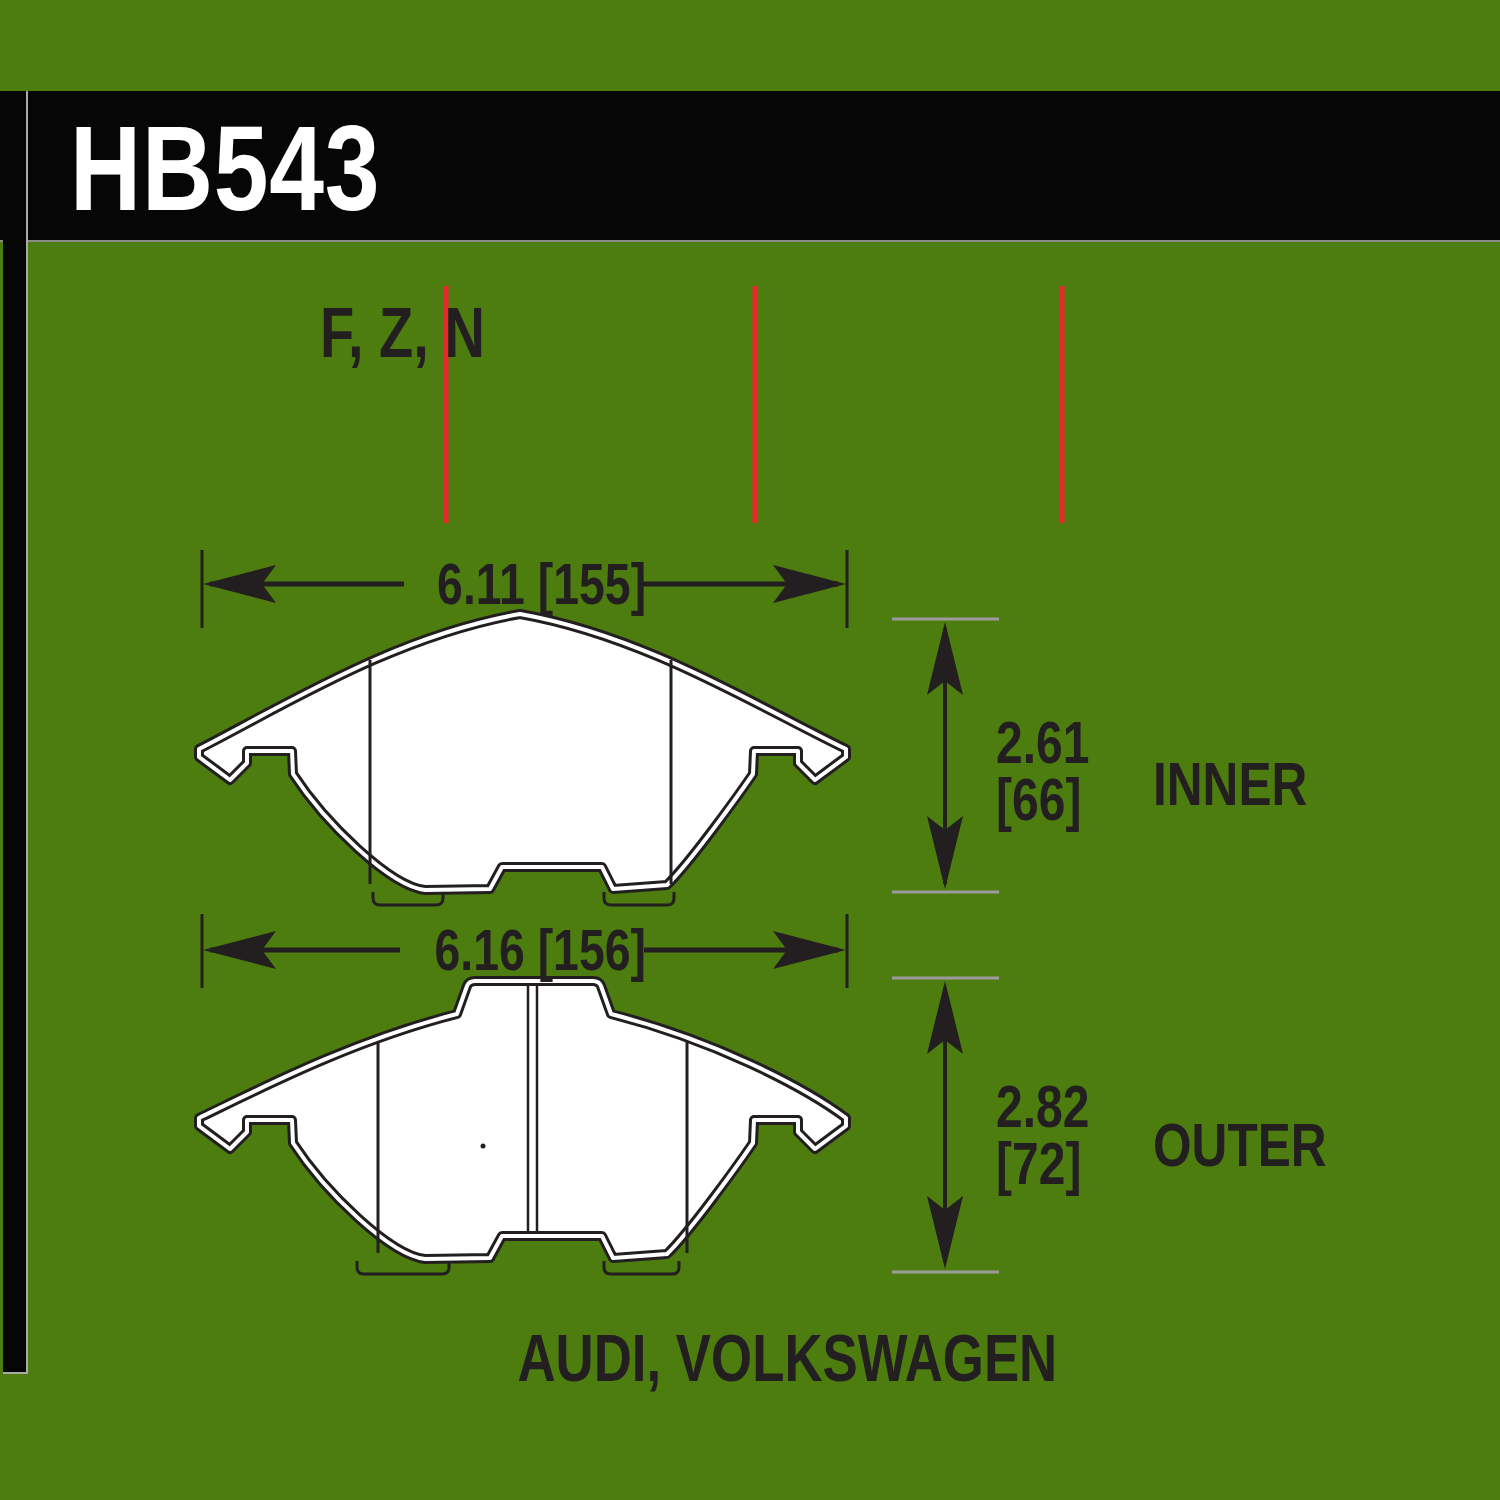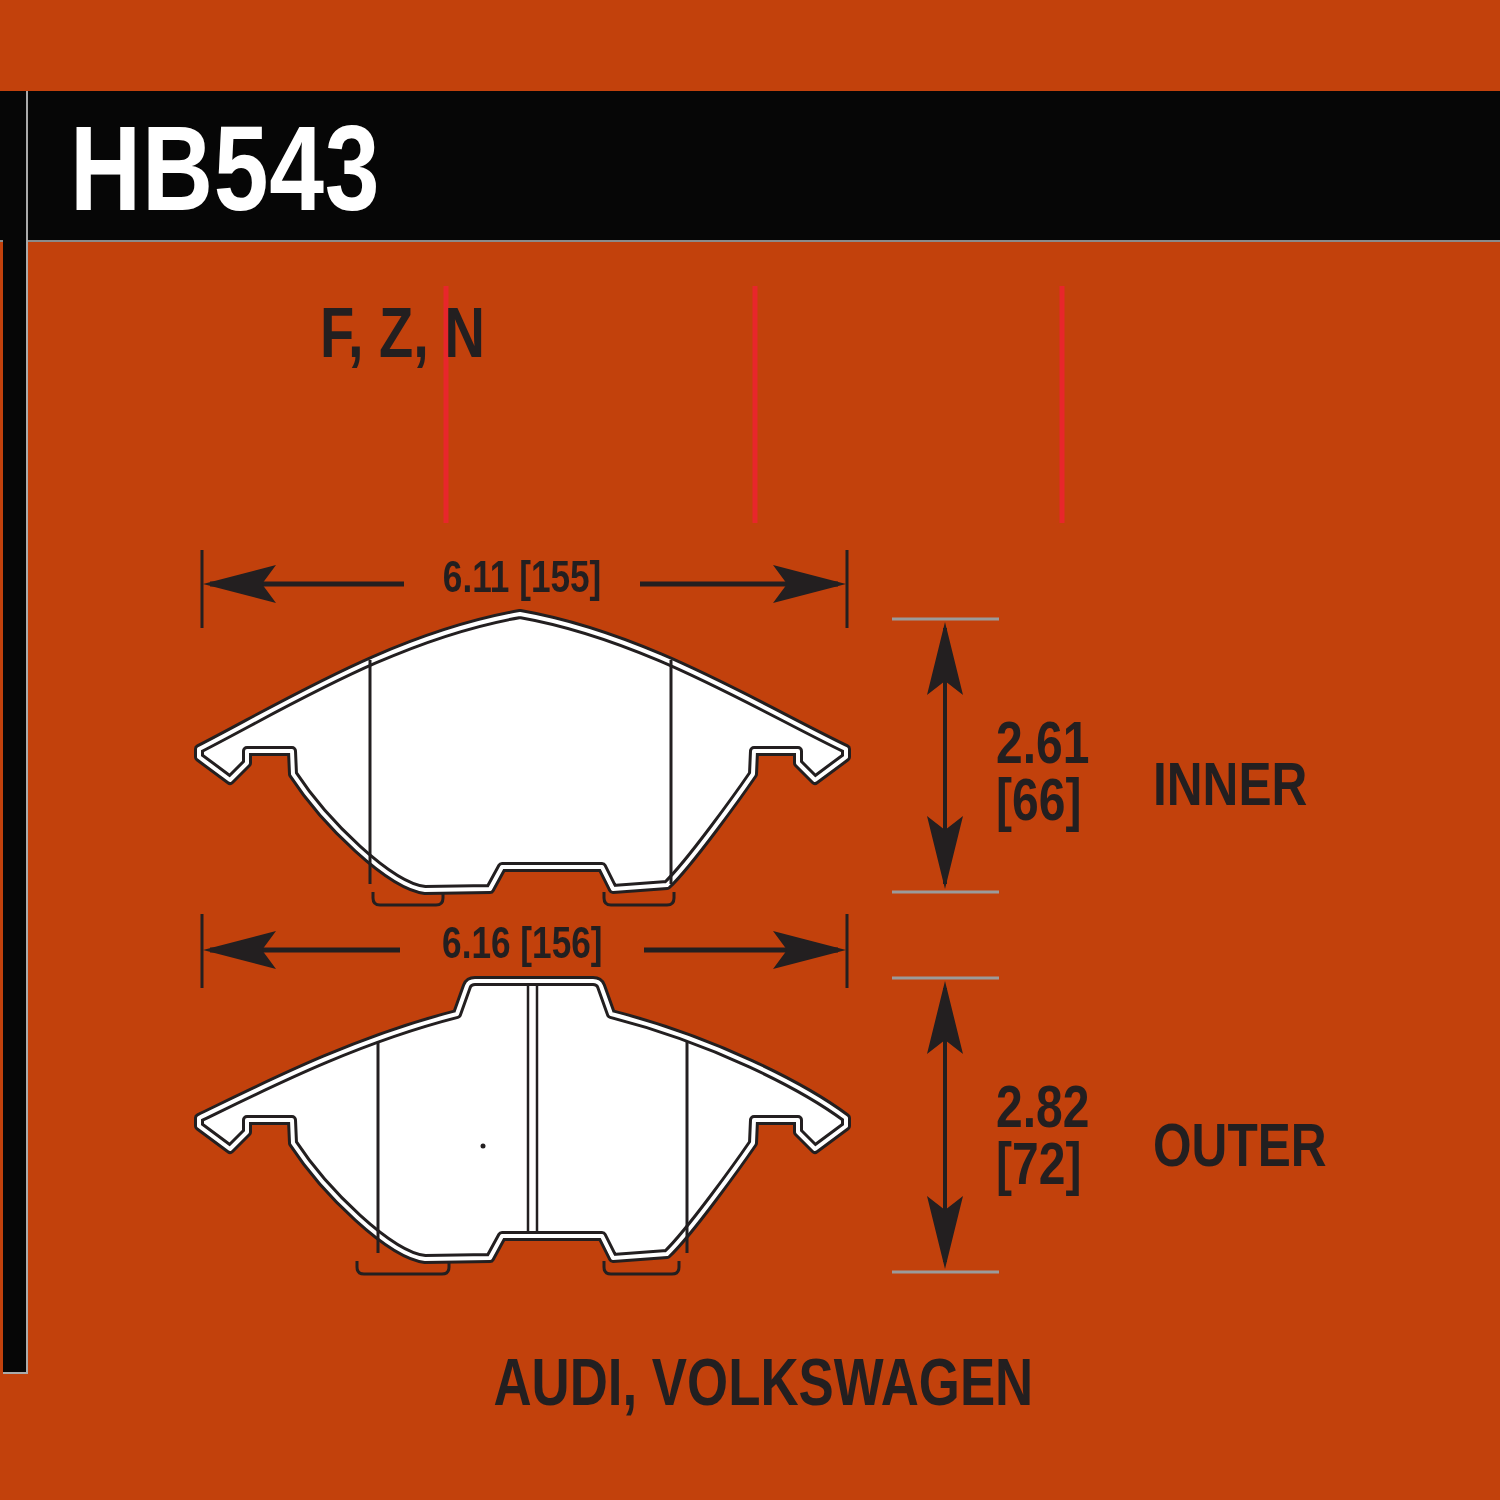--- a/index.html
+++ b/index.html
@@ -1,29 +1,29 @@
 <!DOCTYPE html>
 <html><head>
 <meta charset="utf-8">
 <style>
   html,body{margin:0;padding:0;background:#fff;}
-  #canvas{position:relative;width:1500px;height:1500px;background:#c2410c;overflow:hidden;
+  #canvas{position:relative;width:1500px;height:1500px;background:#4d7c0f;overflow:hidden;
           font-family:"Liberation Sans",sans-serif;color:#231f20;}
   .abs{position:absolute;white-space:nowrap;font-weight:bold;line-height:1;}
   .cond{display:inline-block;transform:scaleX(0.8);transform-origin:left top;}
   .condc{display:inline-block;transform:scaleX(0.8);transform-origin:center top;}
   #header-bar{position:absolute;left:0;top:91px;width:1500px;height:149px;background:#060606;
               border-bottom:2px solid #8a8a8a;}
   #part-number{position:absolute;left:70px;top:108px;font-size:120px;font-weight:bold;color:#ffffff;
                white-space:nowrap;line-height:1;transform:scaleX(0.82);transform-origin:left top;
                letter-spacing:1px;}
   #left-bar{position:absolute;left:3px;top:91px;width:23px;height:1281px;background:#060606;
             border-right:2px solid #aaaaaa;border-bottom:2px solid #aaaaaa;}
   .spec{font-size:70px;margin-left:40px;}
-  .dimtxt{font-size:44px;text-align:center;}
+  .dimtxt{font-size:58px;text-align:right;}
   .vdim{font-size:60px;}
   .sidelabel{font-size:62px;}
   #footer-apps{font-size:66px;text-align:center;}
   svg{position:absolute;left:0;top:0;}
   .outline{fill:#ffffff;stroke:#231f20;stroke-width:10;stroke-linejoin:round;}
   .outline-gap{fill:none;stroke:#ffffff;stroke-width:4;stroke-linejoin:round;}
   .iline{fill:none;stroke:#231f20;stroke-width:3;}
   .slot{fill:none;stroke:#231f20;stroke-width:2.5;}
   .foot{fill:none;stroke:#231f20;stroke-width:3;}
   .redline{stroke:#e8262b;stroke-width:5;}
@@ -128,15 +128,15 @@
   <div class="abs dimtxt" style="left:372px;top:921px;width:300px;text-decoration:underline;"><span class="condc">6.16 [156]</span></div>
 
   <div class="abs vdim" style="left:996px;top:713px;"><span class="cond">2.61</span></div>
   <div class="abs vdim" style="left:996px;top:770px;"><span class="cond">[66]</span></div>
   <div class="abs sidelabel" style="left:1153px;top:753px;"><span class="cond">INNER</span></div>
 
   <div class="abs vdim" style="left:996px;top:1077px;text-decoration:underline;"><span class="cond">2.82</span></div>
   <div class="abs vdim" style="left:996px;top:1134px;"><span class="cond">[72]</span></div>
   <div class="abs sidelabel" style="left:1153px;top:1114px;"><span class="cond">OUTER</span></div>
 
-  <div class="abs" id="footer-apps" style="left:426px;top:1325px;width:600px;margin-top:24px;"><span class="condc">AUDI, VOLKSWAGEN</span></div>
+  <div class="abs" id="footer-apps" style="left:450px;top:1325px;width:600px;"><span class="condc">AUDI, VOLKSWAGEN</span></div>
 
 </div>
 
 </body></html>

